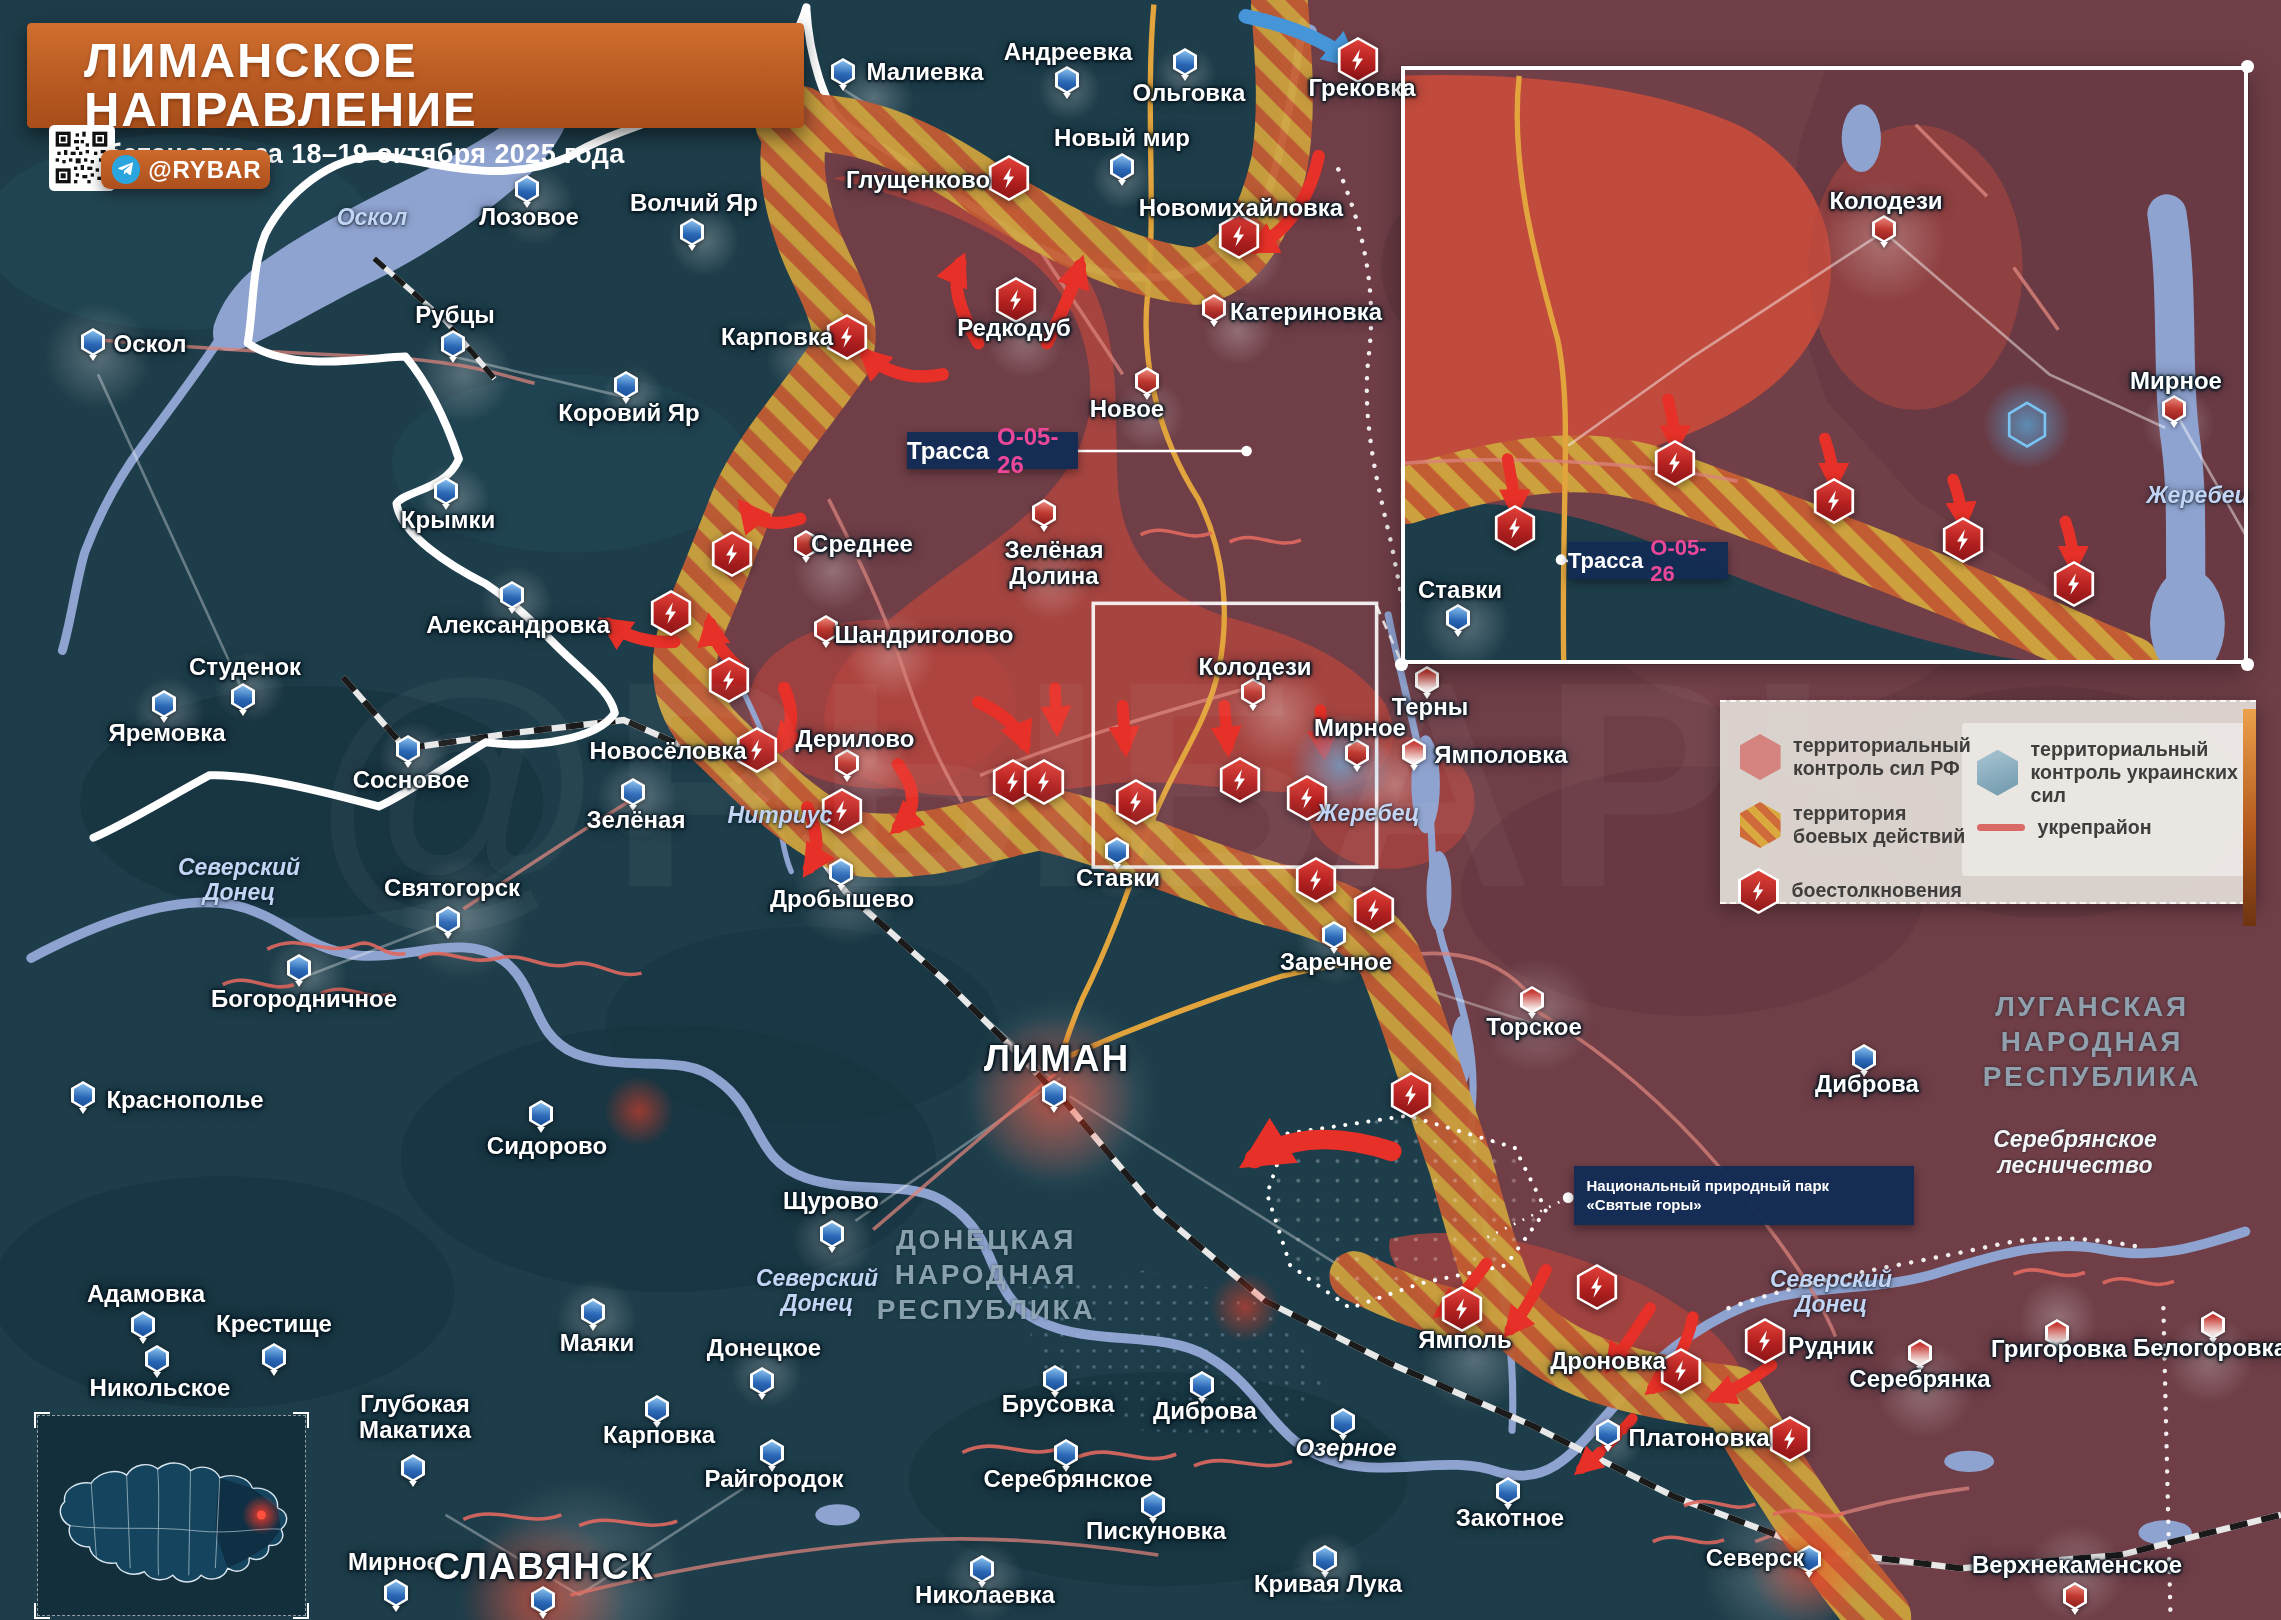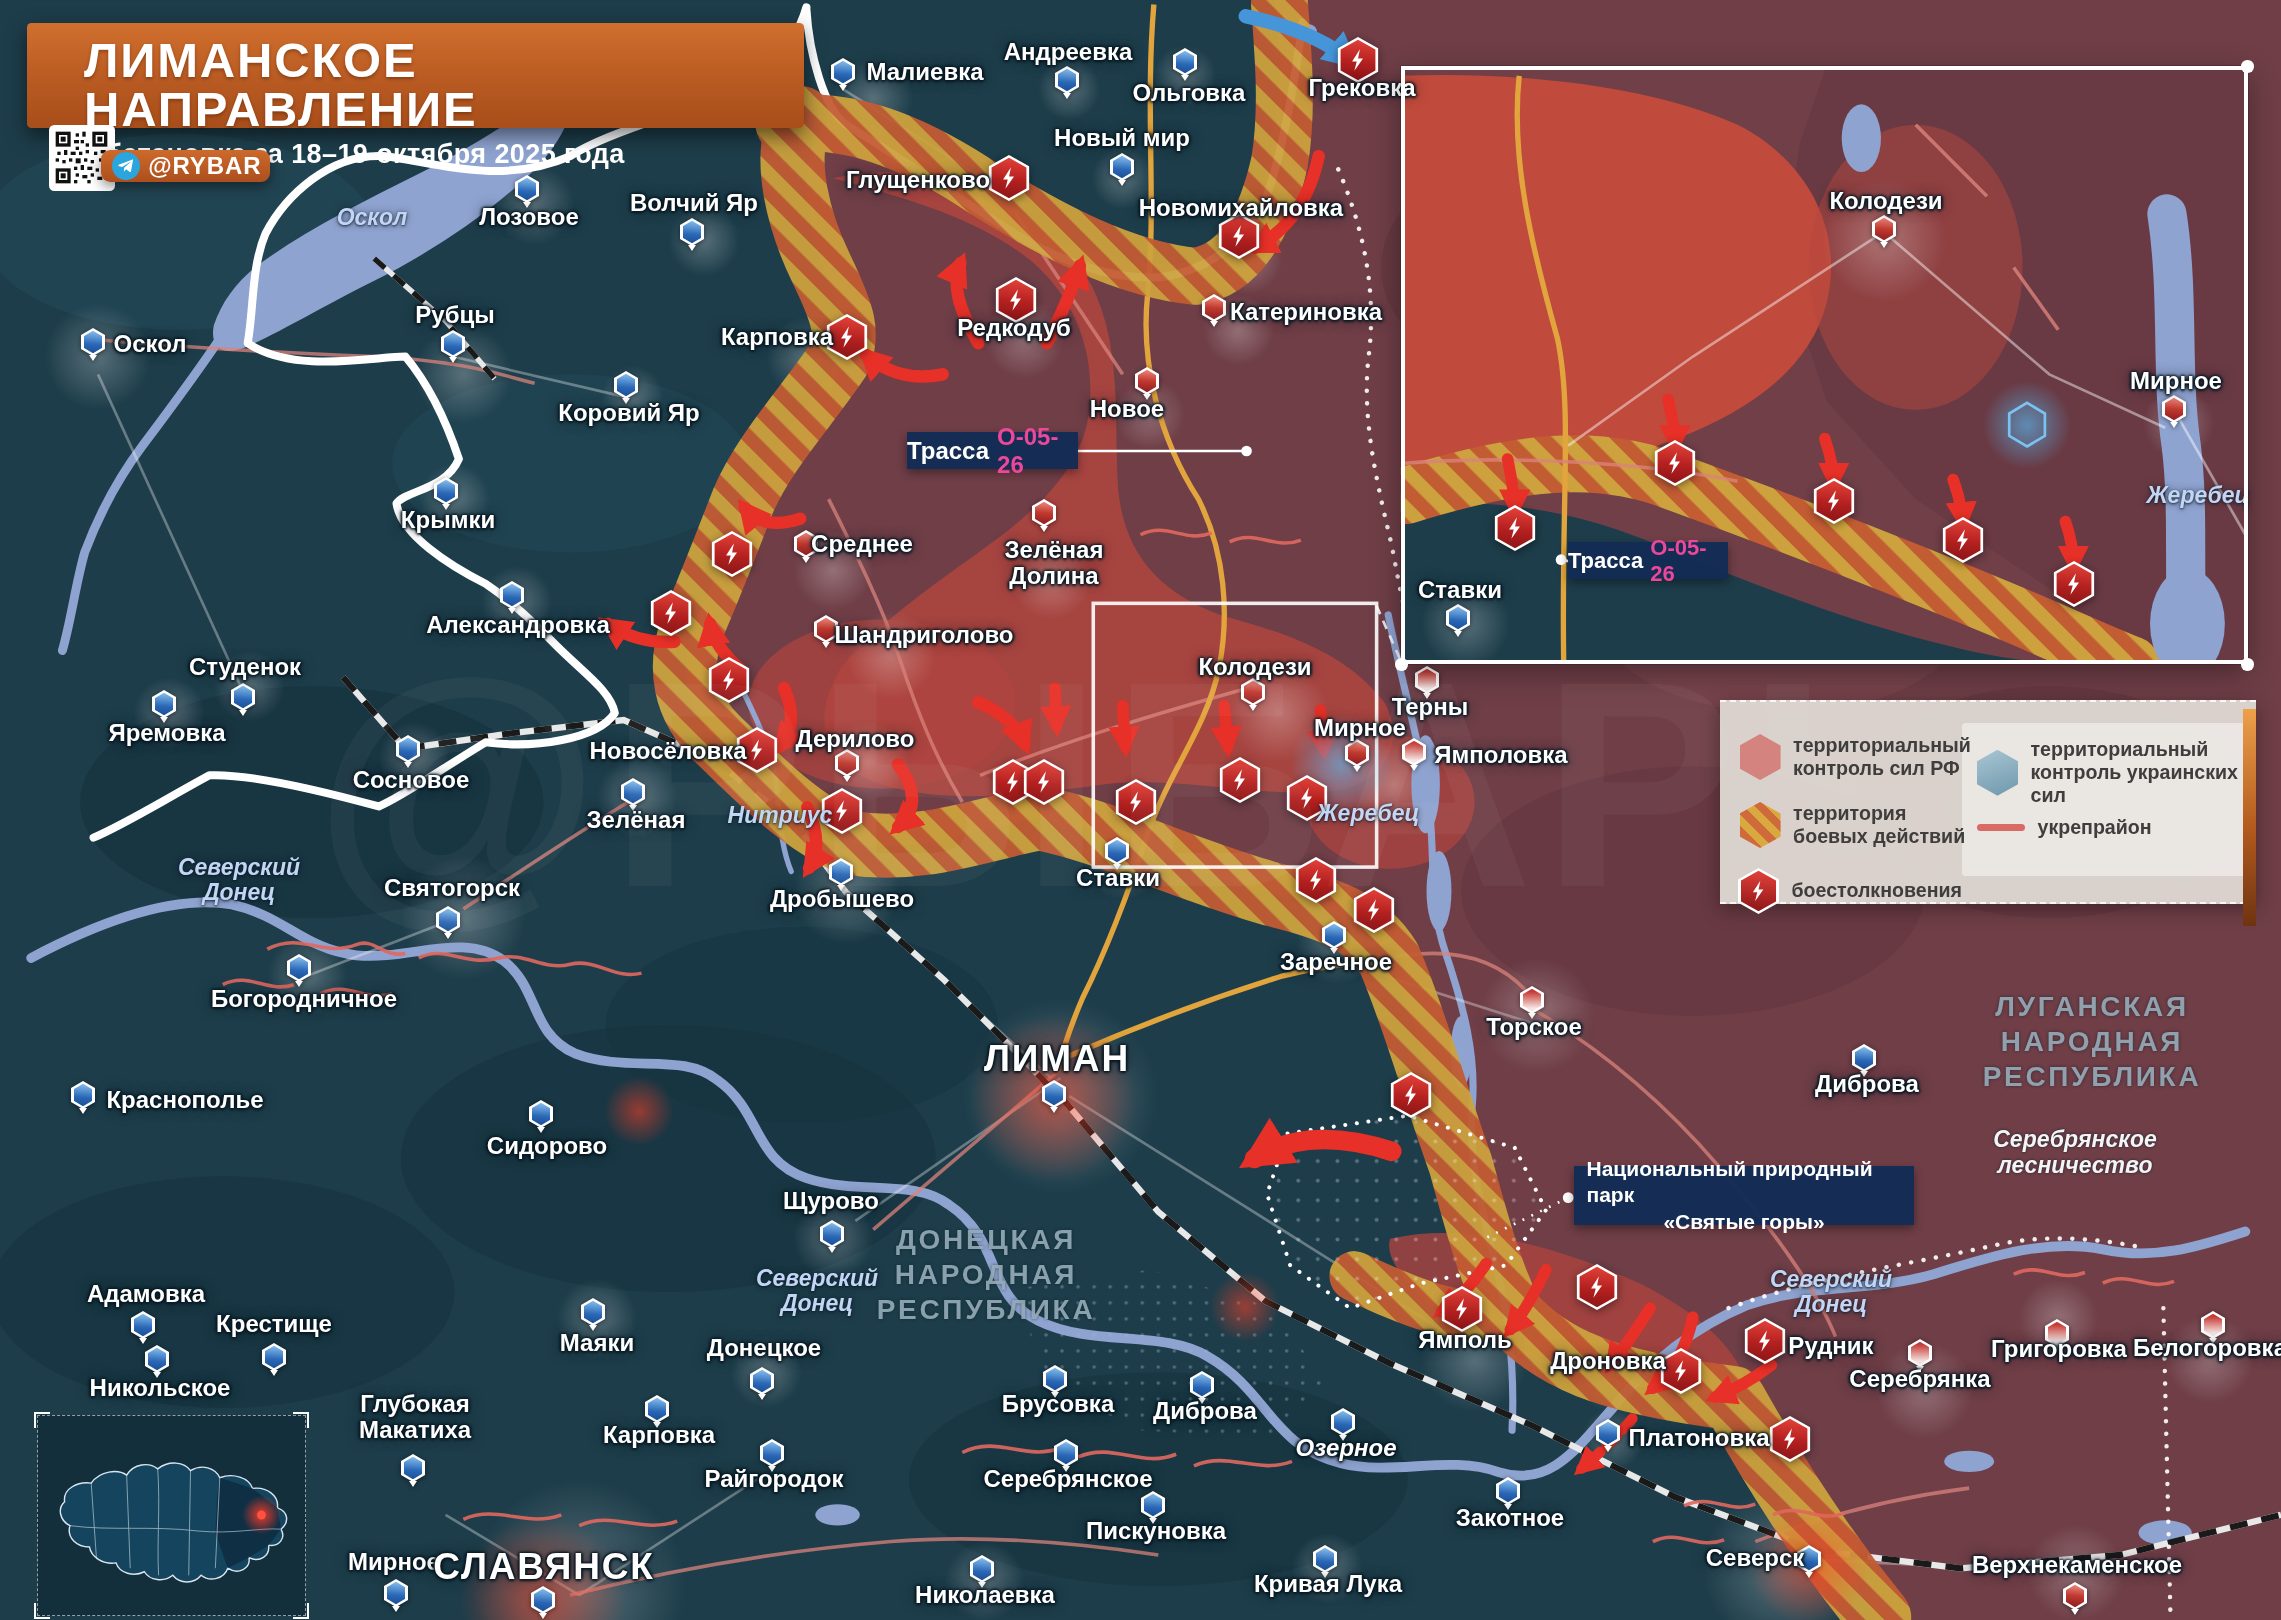--- a/index.html
+++ b/index.html
@@ -43,21 +43,21 @@
   .glow.blue{background:radial-gradient(circle,rgba(86,194,255,.6) 0%,rgba(86,194,255,0) 70%);}
 
   
   #banner{position:absolute;left:27px;top:23px;width:777px;height:105px;z-index:20;border-radius:4.5px;
       background:linear-gradient(180deg,#d06f2e 0%,#b85a22 55%,#a84e1a 100%);
       box-shadow:0 7.1px 19.6px rgba(0,0,0,.5);padding:12.5px 0 0 57px;}
   #banner h1{margin:0;color:#fff;font-size:49px;font-weight:800;letter-spacing:1.8px;line-height:1;
       text-shadow:0 1.8px 3.6px rgba(60,20,0,.4);}
   #banner h2{margin:7.1px 0 0 0;color:#fff;font-size:27px;font-weight:700;letter-spacing:0.4px;line-height:1;}
   #qr{position:absolute;left:49px;top:125px;width:66px;height:66px;background:#fff;border-radius:5.3px;z-index:21;padding:5.3px;}
-  #badge{position:absolute;left:101px;top:150px;width:169px;height:32px;z-index:21;border-radius:9px;
+  #badge{position:absolute;left:101px;top:150px;width:169px;height:39px;z-index:21;border-radius:9px;
       background:linear-gradient(180deg,#cd6a2b,#ac4f1d);display:flex;align-items:center;gap:8px;padding:0 10.7px;
       box-shadow:0 4.5px 12.5px rgba(0,0,0,.45);}
   #badge .tg{width:28.5px;height:28.5px;border-radius:50%;background:#2aa5dd;position:relative;flex:0 0 auto;}
   #badge .tg svg{position:absolute;left:5.3px;top:7.1px;width:17px;height:15px;fill:#fff;}
   #badge .bt{color:#fff;font-weight:800;font-size:24px;letter-spacing:0.9px;}
 
   
   #legend{position:absolute;left:1720px;top:700px;width:536px;height:204px;z-index:22;
       background:rgba(226,221,214,.93);border-top:2.7px dashed rgba(255,255,255,.85);
       border-bottom:2.7px dashed rgba(255,255,255,.85);box-shadow:0 5.3px 18px rgba(0,0,0,.35);}
@@ -75,22 +75,22 @@
   .lg-line{width:48px;height:6.2px;border-radius:3.6px;background:#d96a66;flex:0 0 auto;}
   #lgbar{position:absolute;right:0;top:7.1px;width:13.4px;height:217px;
       background:linear-gradient(180deg,#eda04a,#b35a1e 55%,#6e3410);}
 
   
   .callout{position:absolute;z-index:18;background:rgba(18,44,84,.96);color:#fff;font-weight:800;
       display:flex;align-items:center;justify-content:center;box-shadow:0 3.6px 9px rgba(0,0,0,.4);}
   #trassa1{left:907px;top:432px;width:171px;height:37px;font-size:24px;gap:8px;}
   #trassa2{left:1568px;top:542px;width:160px;height:37px;font-size:22px;gap:7.1px;}
   .callout .code{color:#ec4899;}
-  #park{left:1574px;top:1166px;width:340px;height:59px;flex-direction:column;align-items:center;
-      justify-content:center;padding:3.6px 12.5px;font-size:21px;line-height:1.25;}
+  #park{left:1574px;top:1166px;width:340px;height:59px;flex-direction:column;align-items:flex-start;
+      justify-content:center;padding:3.6px 12.5px;font-size:15px;line-height:1.25;}
 
   
   #insetFrame{position:absolute;left:1401px;top:66px;width:847px;height:598px;border:4.5px solid #fff;z-index:15;
       box-shadow:0 0 0 0.9px rgba(0,0,0,.2),0 9px 27px rgba(0,0,0,.35);pointer-events:none;}
   .fcirc{position:absolute;width:12.5px;height:12.5px;border-radius:50%;background:#fff;z-index:16;}
 
   
   #minimap{position:absolute;left:37px;top:1415px;width:269px;height:201px;z-index:20;
       background:rgba(12,30,45,.45);border:1.8px dashed rgba(255,255,255,.55);}
   #minimap .ck{position:absolute;width:16px;height:16px;border:2.7px solid #fff;z-index:2;}

